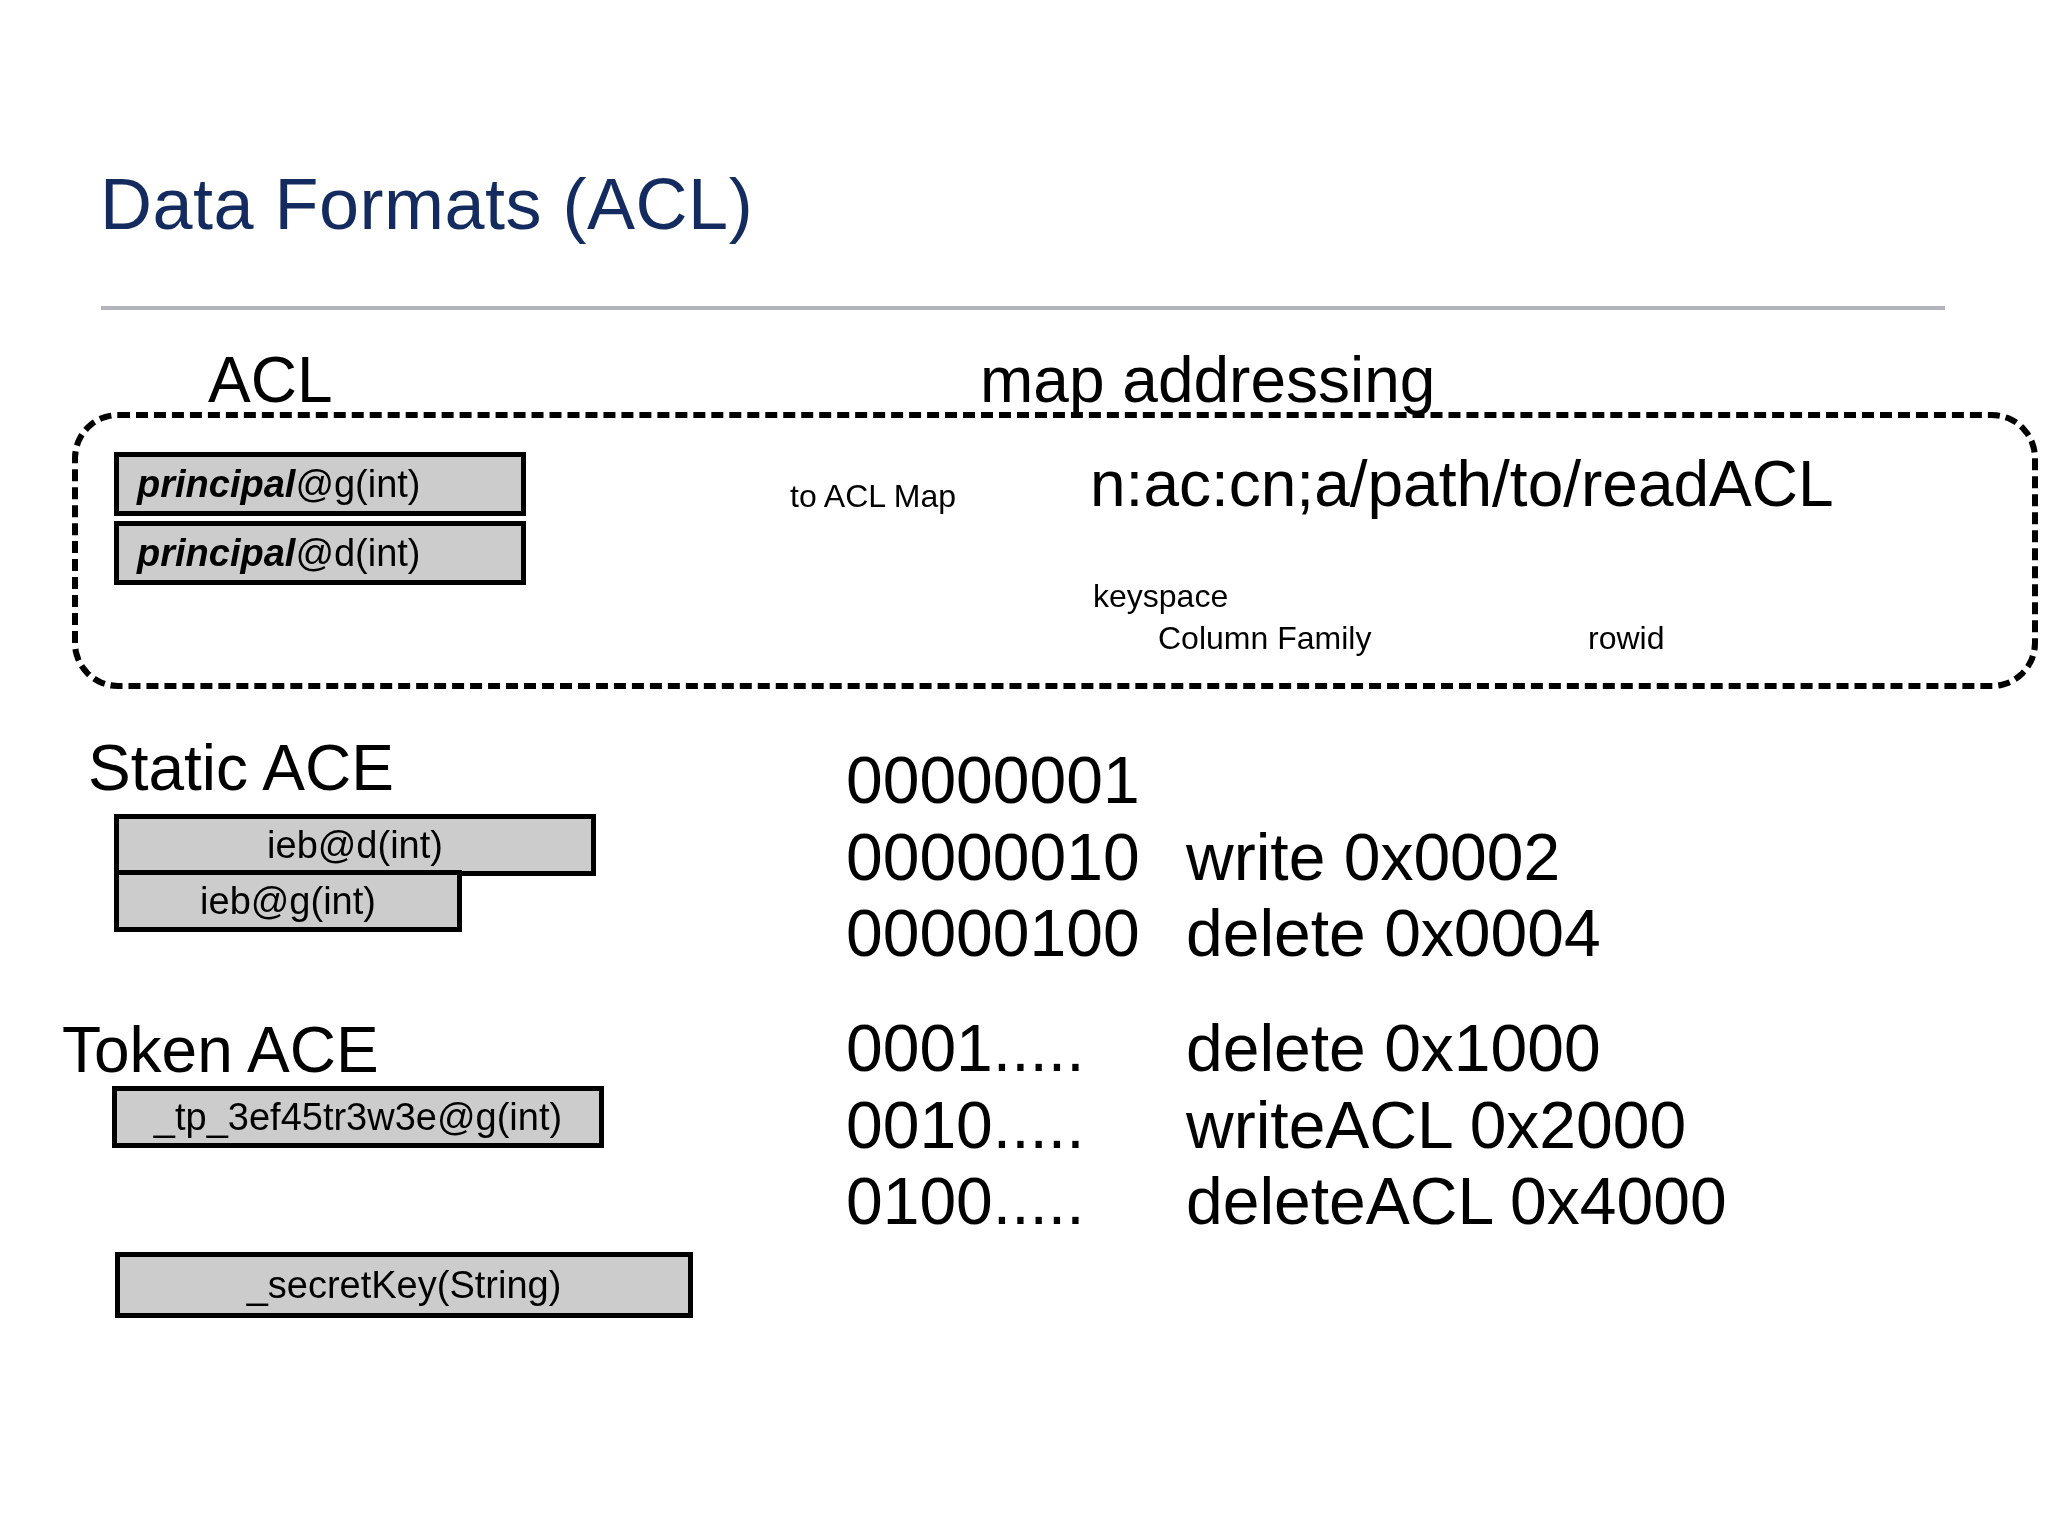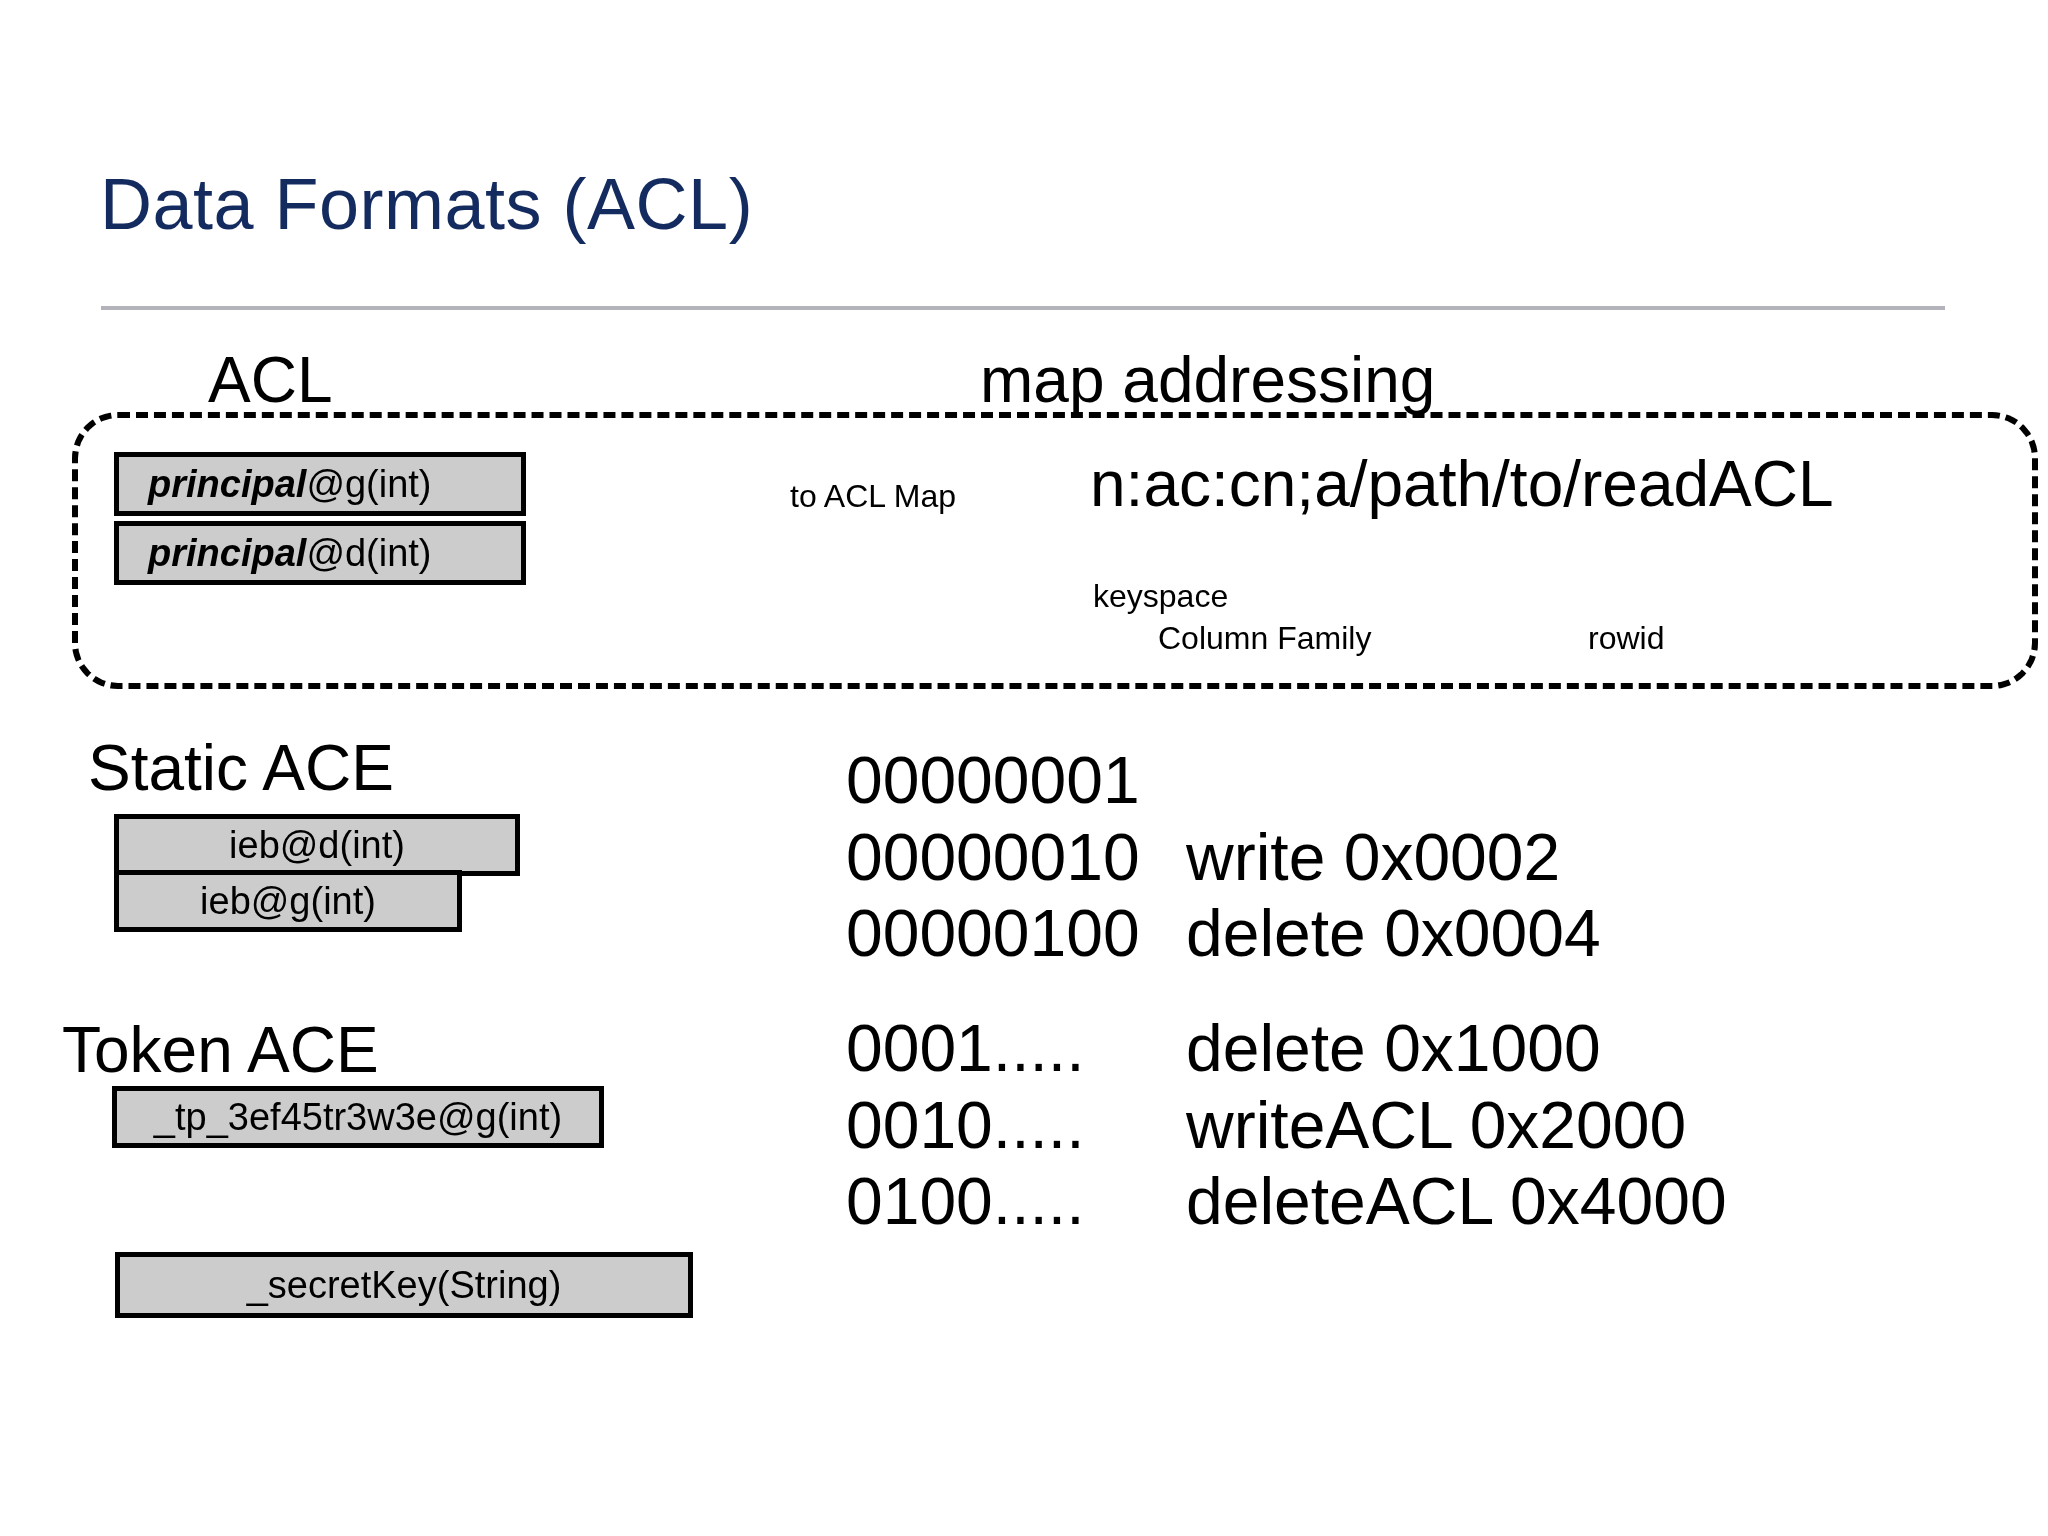--- a/index.html
+++ b/index.html
@@ -71,34 +71,34 @@
     background: #cccccc;
     border: 5px solid #000000;
     box-sizing: border-box;
     display: flex;
     align-items: center;
     font-size: 38px;
     color: #000000;
     white-space: nowrap;
     overflow: visible;
   }
-  .field-box.left-text   { justify-content: flex-start; padding-left: 29px; }
+  .field-box.left-text   { justify-content: flex-start; padding-left: 18px; }
   .field-box.center-text { justify-content: center; }
 
   
   #acl-row-1 { left: 114px; top: 452px; width: 412px; height: 64px; }
   #acl-row-2 { left: 114px; top: 521px; width: 412px; height: 64px; }
   .principal-bold {
     font-weight: bold;
     font-style: italic;
   }
   .principal-rest { font-weight: 400; font-style: normal; }
 
   
-  #static-row-1 { left: 114px; top: 814px; width: 406px; height: 62px; }
+  #static-row-1 { left: 114px; top: 814px; width: 482px; height: 62px; }
   #static-row-2 { left: 114px; top: 870px; width: 348px; height: 62px; }
 
   
   #token-row-1 { left: 112px; top: 1086px; width: 492px; height: 62px; }
   #token-row-2 { left: 115px; top: 1252px; width: 578px; height: 66px; }
 
   
   #to-acl-map {
     position: absolute;
     left: 790px;

